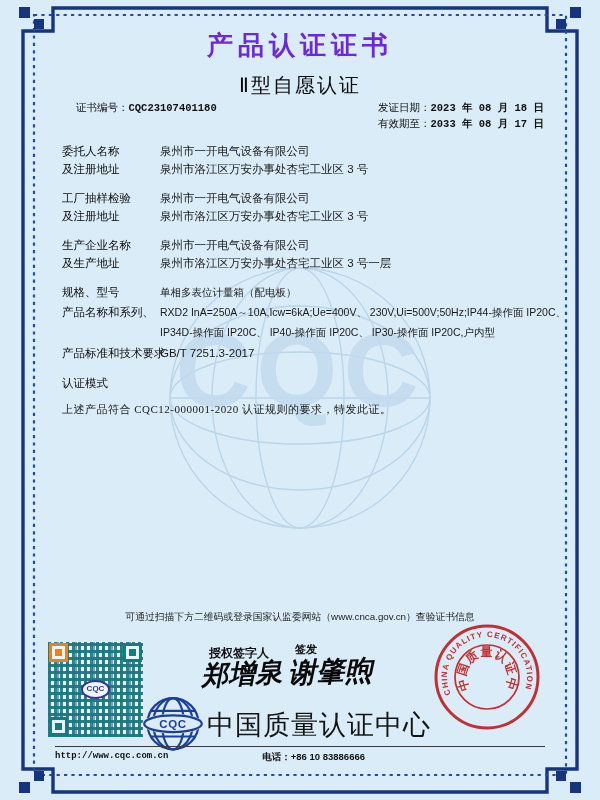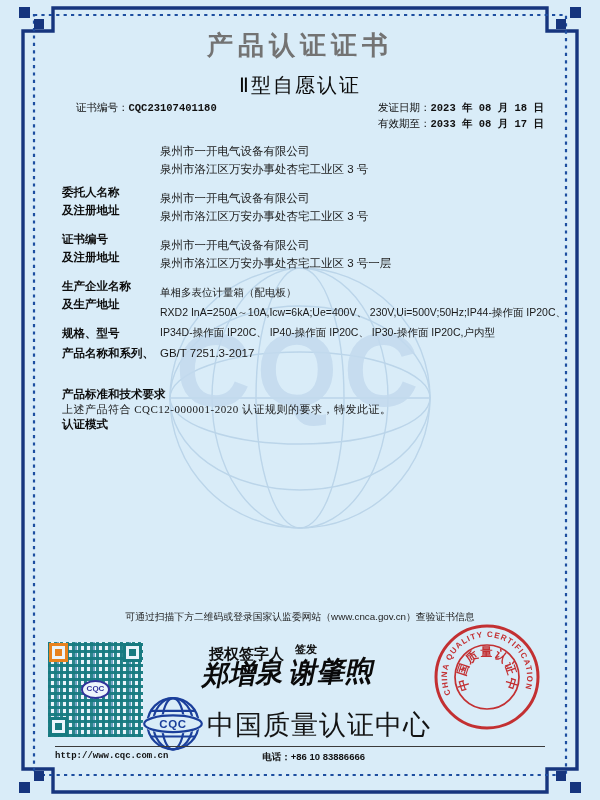--- a/index.html
+++ b/index.html
@@ -7,29 +7,29 @@
   .page{position:relative;width:600px;height:800px;background:#d9ecf8;overflow:hidden;}
   .layer{position:absolute;left:0;top:0;width:600px;height:800px;}
   
   .watermark{position:absolute;left:126px;top:250px;width:348px;height:300px;z-index:1;pointer-events:none;}
   .wm-text{position:absolute;left:128px;top:318px;width:344px;text-align:center;z-index:1;
     font-size:104px;font-weight:bold;color:#c3daee;letter-spacing:6px;line-height:1;
     font-family:"Liberation Sans",sans-serif;opacity:.85;pointer-events:none;}
   
   .content{position:absolute;left:0;top:0;width:600px;height:800px;z-index:2;}
   .title{position:absolute;left:0;top:28px;width:600px;text-align:center;
-    font-size:26px;font-weight:bold;color:#737373;letter-spacing:5px;}
+    font-size:26px;font-weight:bold;color:#6d28d9;letter-spacing:5px;}
   .subtitle{position:absolute;left:0;top:72px;width:600px;text-align:center;
     font-size:20px;font-weight:500;color:#0a0a0a;letter-spacing:2px;font-family:"Liberation Serif",serif;}
   .meta-left{position:absolute;left:76px;top:101px;font-size:10.5px;color:#111;}
   .meta-right{position:absolute;left:378px;top:100px;font-size:10.5px;color:#111;line-height:15px;}
   .kai{font-family:"Liberation Serif",serif;font-weight:normal;}
   .mono{font-family:"Liberation Mono",monospace;font-weight:bold;}
   .row{position:absolute;left:62px;width:492px;display:flex;}
-  .labels{width:98px;flex:0 0 98px;font-weight:bold;color:#0c0c0c;font-size:11.5px;line-height:17.5px;margin-top:41px;}
+  .labels{width:98px;flex:0 0 98px;font-weight:normal;color:#0c0c0c;font-size:11.5px;line-height:17.5px;}
   .labels .lab{white-space:nowrap;}
   .vals{flex:1;color:#1a1a1a;font-size:11.5px;line-height:17.5px;}
   .vals div{white-space:nowrap;}
   .row.tall .labels{line-height:20px;}
   .row.tall .vals{font-size:10.5px;line-height:20px;}
   .statement{position:absolute;left:62px;top:402px;font-size:11px;color:#1a1a1a;
     font-family:"Liberation Serif",serif;letter-spacing:.5px;}
   .verify{position:absolute;left:0;top:611px;width:600px;text-align:center;font-size:9.8px;color:#222;}
   
   .qr{position:absolute;left:48px;top:642px;width:95px;height:95px;background-color:#eaf4fb;
@@ -40,21 +40,21 @@
   .finder{position:absolute;width:19px;height:19px;border:3px solid #177a80;background:#eaf4fb;box-sizing:border-box;}
   .finder i{position:absolute;left:3px;top:3px;width:7px;height:7px;background:#177a80;display:block;}
   .finder.tl{left:1px;top:1px;border-color:#e8821e;}
   .finder.tl i{background:#e8821e;}
   .finder.tr{right:1px;top:1px;}
   .finder.bl{left:1px;bottom:1px;}
   .qr-logo{position:absolute;left:33px;top:38px;width:29px;height:19px;background:#eef5fb;
     border:2px solid #31339b;border-radius:50%;box-sizing:border-box;
     font-size:8px;font-weight:bold;color:#31339b;text-align:center;line-height:14px;}
   
-  .sig-label1{position:absolute;left:209px;top:645px;font-size:15px;font-weight:bold;color:#111;}
+  .sig-label1{position:absolute;left:209px;top:645px;font-size:12px;font-weight:bold;color:#111;}
   .sig-label2{position:absolute;left:295px;top:642px;font-size:11px;font-weight:bold;color:#111;}
   .sig1{position:absolute;left:201px;top:656px;font-size:27px;color:#0a0a0a;
     font-family:"Liberation Serif",serif;font-style:italic;font-weight:600;transform:rotate(-3deg);}
   .sig2{position:absolute;left:288px;top:653px;font-size:28px;color:#0a0a0a;
     font-family:"Liberation Serif",serif;font-style:italic;font-weight:600;transform:rotate(-2deg);}
   
   .org-logo{position:absolute;left:141px;top:693px;width:64px;height:64px;}
   .org-name{position:absolute;left:207px;top:707px;font-size:27px;color:#141414;
     font-weight:500;letter-spacing:1px;}
   
@@ -117,21 +117,21 @@
         <div class="lab">及注册地址</div>
       </div>
       <div class="vals">
         <div>泉州市一开电气设备有限公司</div>
         <div>泉州市洛江区万安办事处杏宅工业区 3 号</div>
       </div>
     </div>
 
     <div class="row" style="top:190px">
       <div class="labels">
-        <div class="lab">证书编号</div>
+        <div class="lab">工厂抽样检验</div>
         <div class="lab">及注册地址</div>
       </div>
       <div class="vals">
         <div>泉州市一开电气设备有限公司</div>
         <div>泉州市洛江区万安办事处杏宅工业区 3 号</div>
       </div>
     </div>
 
     <div class="row" style="top:237px">
       <div class="labels">

